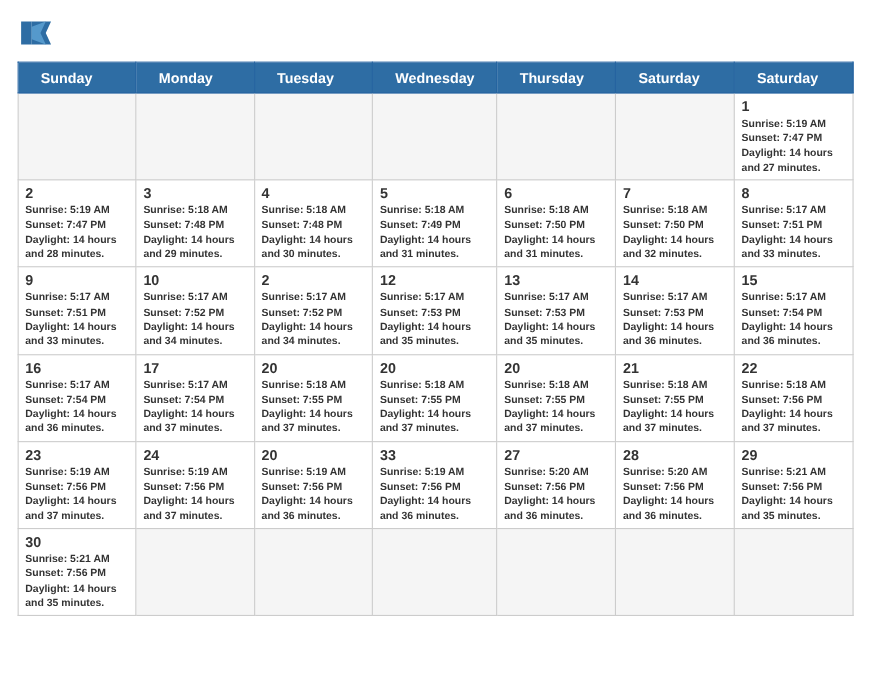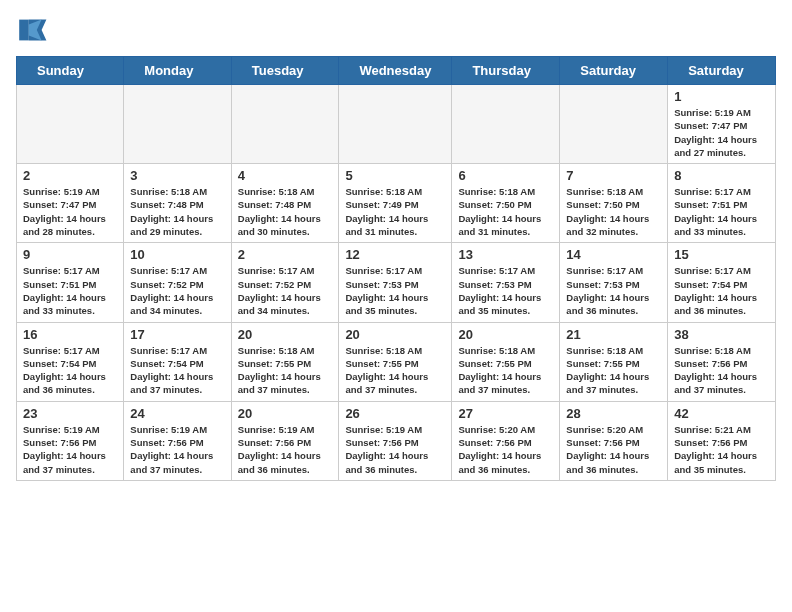--- a/index.html
+++ b/index.html
@@ -210,48 +210,60 @@
         </td>
         <td>
           <span class="day-number">20</span>
           <div class="day-info">Sunrise: 5:18 AM<br>Sunset: 7:55 PM<br>Daylight: 14 hours<br>and 37 minutes.</div>
         </td>
         <td>
           <span class="day-number">21</span>
           <div class="day-info">Sunrise: 5:18 AM<br>Sunset: 7:55 PM<br>Daylight: 14 hours<br>and 37 minutes.</div>
         </td>
         <td>
-          <span class="day-number">38</span>
+          <span class="day-number">22</span>
           <div class="day-info">Sunrise: 5:18 AM<br>Sunset: 7:56 PM<br>Daylight: 14 hours<br>and 37 minutes.</div>
         </td>
       </tr>
       <tr>
         <td>
           <span class="day-number">23</span>
           <div class="day-info">Sunrise: 5:19 AM<br>Sunset: 7:56 PM<br>Daylight: 14 hours<br>and 37 minutes.</div>
         </td>
         <td>
           <span class="day-number">24</span>
           <div class="day-info">Sunrise: 5:19 AM<br>Sunset: 7:56 PM<br>Daylight: 14 hours<br>and 37 minutes.</div>
         </td>
         <td>
           <span class="day-number">20</span>
           <div class="day-info">Sunrise: 5:19 AM<br>Sunset: 7:56 PM<br>Daylight: 14 hours<br>and 36 minutes.</div>
         </td>
         <td>
-          <span class="day-number">26</span>
+          <span class="day-number">33</span>
           <div class="day-info">Sunrise: 5:19 AM<br>Sunset: 7:56 PM<br>Daylight: 14 hours<br>and 36 minutes.</div>
         </td>
         <td>
           <span class="day-number">27</span>
           <div class="day-info">Sunrise: 5:20 AM<br>Sunset: 7:56 PM<br>Daylight: 14 hours<br>and 36 minutes.</div>
         </td>
         <td>
           <span class="day-number">28</span>
           <div class="day-info">Sunrise: 5:20 AM<br>Sunset: 7:56 PM<br>Daylight: 14 hours<br>and 36 minutes.</div>
         </td>
         <td>
-          <span class="day-number">42</span>
+          <span class="day-number">29</span>
           <div class="day-info">Sunrise: 5:21 AM<br>Sunset: 7:56 PM<br>Daylight: 14 hours<br>and 35 minutes.</div>
         </td>
+      </tr>
+      <tr>
+        <td>
+          <span class="day-number">30</span>
+          <div class="day-info">Sunrise: 5:21 AM<br>Sunset: 7:56 PM<br>Daylight: 14 hours<br>and 35 minutes.</div>
+        </td>
+        <td class="empty"></td>
+        <td class="empty"></td>
+        <td class="empty"></td>
+        <td class="empty"></td>
+        <td class="empty"></td>
+        <td class="empty"></td>
       </tr>
     </tbody>
 </table>
 
 </body></html>

